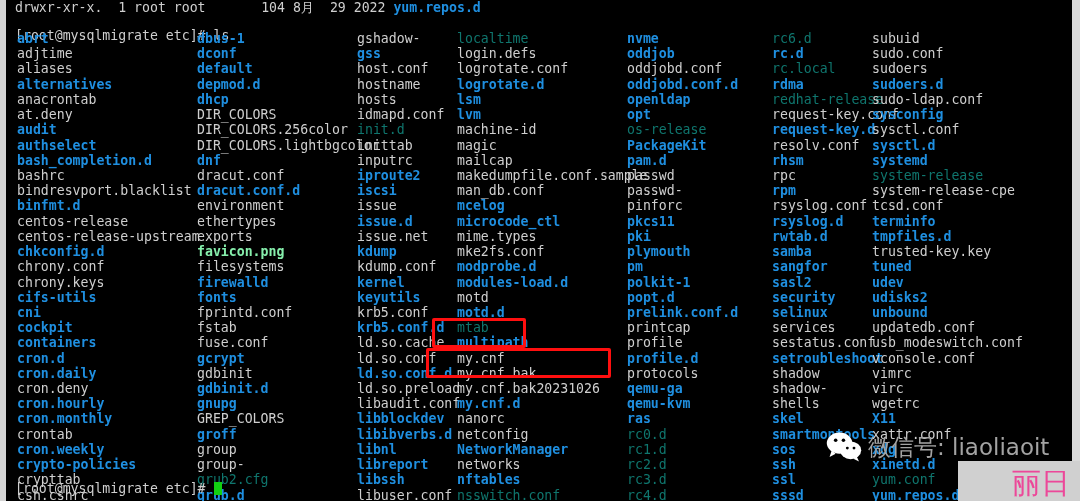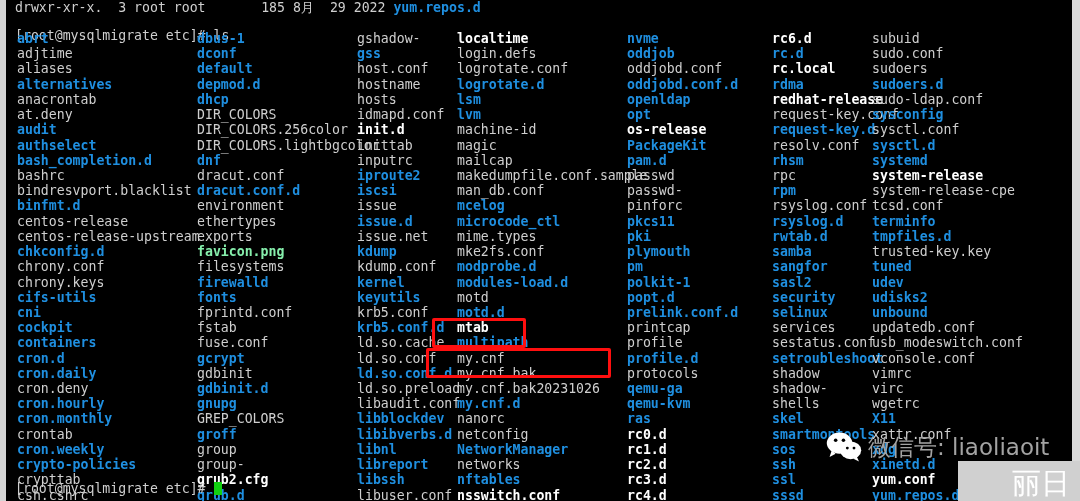--- a/index.html
+++ b/index.html
@@ -67,21 +67,21 @@
     display: inline-block;
     width: 8px;
     height: 13px;
     background: #12d012;
     vertical-align: -2px;
   }
 
   
   .c-file { color: #cfcfcf; }
   .c-dir  { color: #1f8fe0; font-weight: bold; }
-  .c-link { color: #ffffff; font-weight: bold; }
+  .c-link { color: #0f766e; font-weight: normal; }
   .c-img  { color: #86efac; font-weight: bold; }
 
   #columns {
     position: absolute;
     left: 10px;
     top: 31px;
     width: 1060px;
   }
   .col {
     position: absolute;
@@ -151,21 +151,21 @@
     letter-spacing: 0px;
   }
   #corner-mark {
     position: absolute;
     right: 10px;
     bottom: 2px;
     z-index: 12;
     font-family: "DejaVu Sans", "Liberation Sans", sans-serif;
     font-size: 29px;
     line-height: 31px;
-    color: #ffffff;
+    color: #ec4899;
     white-space: nowrap;
   }
   #corner-bg {
     position: absolute;
     right: 0px;
     bottom: 0px;
     width: 122px;
     height: 40px;
     background: #d0d0d0;
     z-index: 11;
@@ -174,21 +174,21 @@
 </head>
 <body>
 
 <div id="terminal">
 
   <div class="gutter-left"></div>
   <div class="gutter-right"></div>
 
   <div class="term-body">
 
-    <div class="header-line"><span class="c-file">drwxr-xr-x.  3 root root       185 8月  29 2022 </span><span class="c-dir">yum.repos.d</span></div>
+    <div class="header-line"><span class="c-file">drwxr-xr-x.  1 root root       104 8月  29 2022 </span><span class="c-dir">yum.repos.d</span></div>
 
     <div class="prompt-line prompt-top"><span class="c-file">[root@mysqlmigrate etc]# </span><span class="c-file">ls</span></div>
 
     <div id="columns">
       <div class="col col-0"><span class="entry c-dir">abrt</span><span class="entry c-file">adjtime</span><span class="entry c-file">aliases</span><span class="entry c-dir">alternatives</span><span class="entry c-file">anacrontab</span><span class="entry c-file">at.deny</span><span class="entry c-dir">audit</span><span class="entry c-dir">authselect</span><span class="entry c-dir">bash_completion.d</span><span class="entry c-file">bashrc</span><span class="entry c-file">bindresvport.blacklist</span><span class="entry c-dir">binfmt.d</span><span class="entry c-file">centos-release</span><span class="entry c-file">centos-release-upstream</span><span class="entry c-dir">chkconfig.d</span><span class="entry c-file">chrony.conf</span><span class="entry c-file">chrony.keys</span><span class="entry c-dir">cifs-utils</span><span class="entry c-dir">cni</span><span class="entry c-dir">cockpit</span><span class="entry c-dir">containers</span><span class="entry c-dir">cron.d</span><span class="entry c-dir">cron.daily</span><span class="entry c-file">cron.deny</span><span class="entry c-dir">cron.hourly</span><span class="entry c-dir">cron.monthly</span><span class="entry c-file">crontab</span><span class="entry c-dir">cron.weekly</span><span class="entry c-dir">crypto-policies</span><span class="entry c-file">crypttab</span><span class="entry c-file">csh.cshrc</span></div>
       <div class="col col-1"><span class="entry c-dir">dbus-1</span><span class="entry c-dir">dconf</span><span class="entry c-dir">default</span><span class="entry c-dir">depmod.d</span><span class="entry c-dir">dhcp</span><span class="entry c-file">DIR_COLORS</span><span class="entry c-file">DIR_COLORS.256color</span><span class="entry c-file">DIR_COLORS.lightbgcolor</span><span class="entry c-dir">dnf</span><span class="entry c-file">dracut.conf</span><span class="entry c-dir">dracut.conf.d</span><span class="entry c-file">environment</span><span class="entry c-file">ethertypes</span><span class="entry c-file">exports</span><span class="entry c-img">favicon.png</span><span class="entry c-file">filesystems</span><span class="entry c-dir">firewalld</span><span class="entry c-dir">fonts</span><span class="entry c-file">fprintd.conf</span><span class="entry c-file">fstab</span><span class="entry c-file">fuse.conf</span><span class="entry c-dir">gcrypt</span><span class="entry c-file">gdbinit</span><span class="entry c-dir">gdbinit.d</span><span class="entry c-dir">gnupg</span><span class="entry c-file">GREP_COLORS</span><span class="entry c-dir">groff</span><span class="entry c-file">group</span><span class="entry c-file">group-</span><span class="entry c-link">grub2.cfg</span><span class="entry c-dir">grub.d</span></div>
       <div class="col col-2"><span class="entry c-file">gshadow-</span><span class="entry c-dir">gss</span><span class="entry c-file">host.conf</span><span class="entry c-file">hostname</span><span class="entry c-file">hosts</span><span class="entry c-file">idmapd.conf</span><span class="entry c-link">init.d</span><span class="entry c-file">inittab</span><span class="entry c-file">inputrc</span><span class="entry c-dir">iproute2</span><span class="entry c-dir">iscsi</span><span class="entry c-file">issue</span><span class="entry c-dir">issue.d</span><span class="entry c-file">issue.net</span><span class="entry c-dir">kdump</span><span class="entry c-file">kdump.conf</span><span class="entry c-dir">kernel</span><span class="entry c-dir">keyutils</span><span class="entry c-file">krb5.conf</span><span class="entry c-dir">krb5.conf.d</span><span class="entry c-file">ld.so.cache</span><span class="entry c-file">ld.so.conf</span><span class="entry c-dir">ld.so.conf.d</span><span class="entry c-file">ld.so.preload</span><span class="entry c-file">libaudit.conf</span><span class="entry c-dir">libblockdev</span><span class="entry c-dir">libibverbs.d</span><span class="entry c-dir">libnl</span><span class="entry c-dir">libreport</span><span class="entry c-dir">libssh</span><span class="entry c-file">libuser.conf</span></div>
       <div class="col col-3"><span class="entry c-link">localtime</span><span class="entry c-file">login.defs</span><span class="entry c-file">logrotate.conf</span><span class="entry c-dir">logrotate.d</span><span class="entry c-dir">lsm</span><span class="entry c-dir">lvm</span><span class="entry c-file">machine-id</span><span class="entry c-file">magic</span><span class="entry c-file">mailcap</span><span class="entry c-file">makedumpfile.conf.sample</span><span class="entry c-file">man_db.conf</span><span class="entry c-dir">mcelog</span><span class="entry c-dir">microcode_ctl</span><span class="entry c-file">mime.types</span><span class="entry c-file">mke2fs.conf</span><span class="entry c-dir">modprobe.d</span><span class="entry c-dir">modules-load.d</span><span class="entry c-file">motd</span><span class="entry c-dir">motd.d</span><span class="entry c-link">mtab</span><span class="entry c-dir">multipath</span><span class="entry c-file">my.cnf</span><span class="entry c-file">my.cnf.bak</span><span class="entry c-file">my.cnf.bak20231026</span><span class="entry c-dir">my.cnf.d</span><span class="entry c-file">nanorc</span><span class="entry c-file">netconfig</span><span class="entry c-dir">NetworkManager</span><span class="entry c-file">networks</span><span class="entry c-dir">nftables</span><span class="entry c-link">nsswitch.conf</span></div>
       <div class="col col-4"><span class="entry c-dir">nvme</span><span class="entry c-dir">oddjob</span><span class="entry c-file">oddjobd.conf</span><span class="entry c-dir">oddjobd.conf.d</span><span class="entry c-dir">openldap</span><span class="entry c-dir">opt</span><span class="entry c-link">os-release</span><span class="entry c-dir">PackageKit</span><span class="entry c-dir">pam.d</span><span class="entry c-file">passwd</span><span class="entry c-file">passwd-</span><span class="entry c-file">pinforc</span><span class="entry c-dir">pkcs11</span><span class="entry c-dir">pki</span><span class="entry c-dir">plymouth</span><span class="entry c-dir">pm</span><span class="entry c-dir">polkit-1</span><span class="entry c-dir">popt.d</span><span class="entry c-dir">prelink.conf.d</span><span class="entry c-file">printcap</span><span class="entry c-file">profile</span><span class="entry c-dir">profile.d</span><span class="entry c-file">protocols</span><span class="entry c-dir">qemu-ga</span><span class="entry c-dir">qemu-kvm</span><span class="entry c-dir">ras</span><span class="entry c-link">rc0.d</span><span class="entry c-link">rc1.d</span><span class="entry c-link">rc2.d</span><span class="entry c-link">rc3.d</span><span class="entry c-link">rc4.d</span></div>
       <div class="col col-5"><span class="entry c-link">rc6.d</span><span class="entry c-dir">rc.d</span><span class="entry c-link">rc.local</span><span class="entry c-dir">rdma</span><span class="entry c-link">redhat-release</span><span class="entry c-file">request-key.conf</span><span class="entry c-dir">request-key.d</span><span class="entry c-file">resolv.conf</span><span class="entry c-dir">rhsm</span><span class="entry c-file">rpc</span><span class="entry c-dir">rpm</span><span class="entry c-file">rsyslog.conf</span><span class="entry c-dir">rsyslog.d</span><span class="entry c-dir">rwtab.d</span><span class="entry c-dir">samba</span><span class="entry c-dir">sangfor</span><span class="entry c-dir">sasl2</span><span class="entry c-dir">security</span><span class="entry c-dir">selinux</span><span class="entry c-file">services</span><span class="entry c-file">sestatus.conf</span><span class="entry c-dir">setroubleshoot</span><span class="entry c-file">shadow</span><span class="entry c-file">shadow-</span><span class="entry c-file">shells</span><span class="entry c-dir">skel</span><span class="entry c-dir">smartmontools</span><span class="entry c-dir">sos</span><span class="entry c-dir">ssh</span><span class="entry c-dir">ssl</span><span class="entry c-dir">sssd</span></div>

